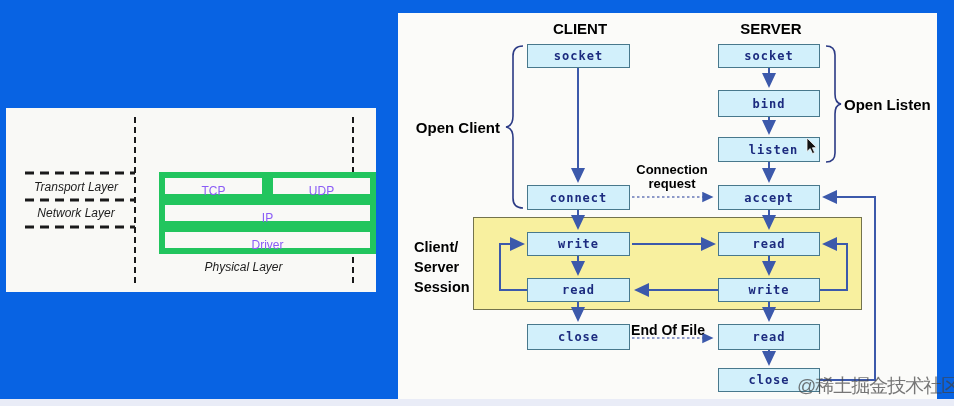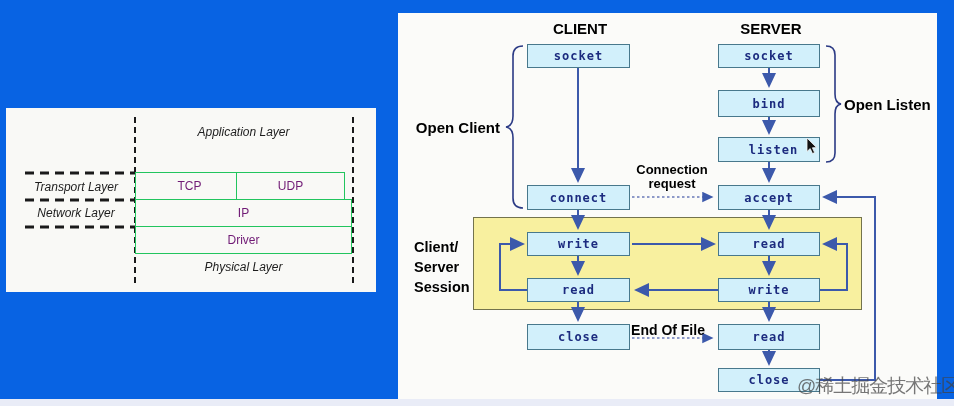--- a/index.html
+++ b/index.html
@@ -15,24 +15,24 @@
 
   
   svg.overlay{position:absolute;left:0;top:0;width:954px;height:406px;z-index:3;pointer-events:none;}
 
   
   .lp-text{position:absolute;color:#1d1d1d;z-index:4;text-align:center;}
   .italic{font-style:italic;}
   .app-layer{left:135px;top:125px;width:217px;font-size:12px;}
   .black-bar{position:absolute;left:135px;top:145px;width:217px;height:27px;background:#141414;
              color:#f5f5f5;font-size:12.5px;font-weight:bold;text-align:center;line-height:27px;z-index:4;}
-  .cell{position:absolute;box-sizing:border-box;border:1px solid #22c55e;background:#f9f9f6;
-        color:#701a75;font-size:12px;text-align:center;z-index:4;}
+  .cell{position:absolute;box-sizing:border-box;border:6px solid #22c55e;background:#f9f9f6;
+        color:#8b5cf6;font-size:12px;text-align:center;z-index:4;margin-left:24px;}
   .cell-tcp{left:135px;top:172px;width:109px;height:28px;line-height:26px;}
-  .cell-udp{left:236px;top:172px;width:109px;height:28px;line-height:26px;}
+  .cell-udp{left:243px;top:172px;width:109px;height:28px;line-height:26px;}
   .cell-ip{left:135px;top:199px;width:217px;height:28px;line-height:26px;}
   .cell-driver{left:135px;top:226px;width:217px;height:28px;line-height:26px;}
   .phys-layer{left:135px;top:260px;width:217px;font-size:12px;}
   .transport-layer{left:20px;top:180px;width:112px;font-size:12px;}
   .network-layer{left:20px;top:206px;width:112px;font-size:12px;}
 
   
   .fbox{position:absolute;box-sizing:border-box;background:#d2f0fb;border:1.5px solid #48788c;
         color:#1c2b7f;font-family:"DejaVu Sans Mono","Liberation Mono",monospace;
         font-weight:bold;font-size:12px;letter-spacing:1px;text-align:center;z-index:4;
@@ -116,21 +116,20 @@
       <path d="M632,197 H712" stroke-dasharray="2.5,2.5" marker-end="url(#ah)"></path>
       <path d="M632,338 H712" stroke-dasharray="2.5,2.5" marker-end="url(#ah)"></path>
     </g>
 
     <g stroke="#2b3a85" stroke-width="1.6" fill="none">
       <path d="M523,46 Q513,46 513,56 V116 Q513,126 506,127 Q513,128 513,138 V198 Q513,208 523,208"></path>
       <path d="M826,46 Q835,46 835,55 V94 Q835,103 841,104 Q835,105 835,114 V153 Q835,162 826,162"></path>
     </g>
   </svg>
 
-  <div class="lp-text italic app-layer">Application Layer</div>
   <div class="cell cell-tcp">TCP</div>
   <div class="cell cell-udp">UDP</div>
   <div class="cell cell-driver">Driver</div>
   <div class="cell cell-ip">IP</div>
   <div class="lp-text italic phys-layer">Physical Layer</div>
   <div class="lp-text italic transport-layer">Transport Layer</div>
   <div class="lp-text italic network-layer">Network Layer</div>
 
   <div class="navy-label hdr-client">CLIENT</div>
   <div class="navy-label hdr-server">SERVER</div>

